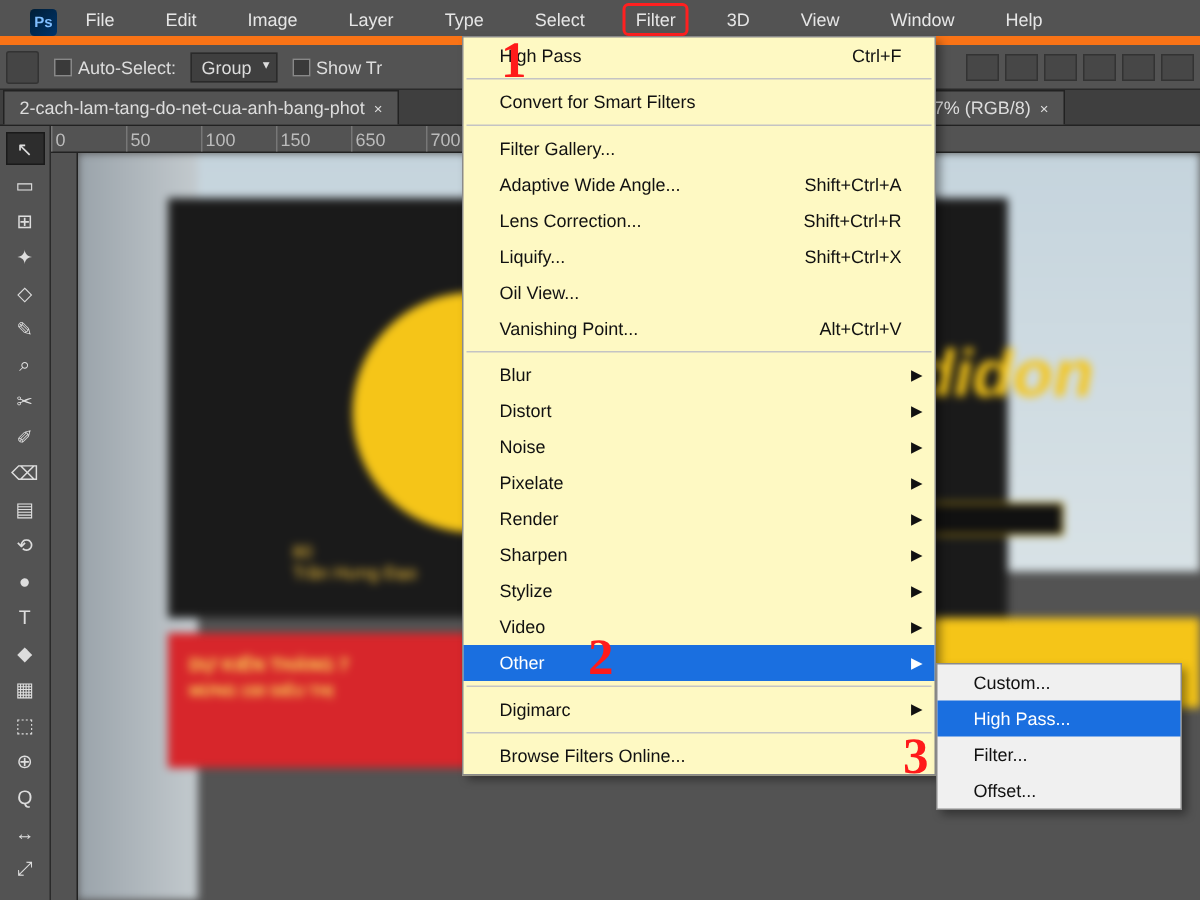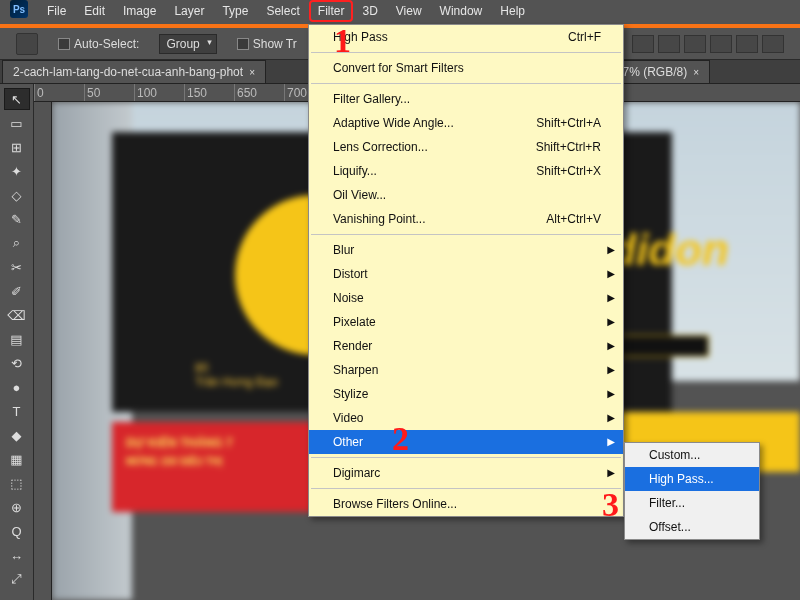--- a/index.html
+++ b/index.html
@@ -1,21 +1,21 @@
 <!DOCTYPE html>
 <html><head>
 <meta charset="utf-8">
 <style>
 *{margin:0;padding:0;box-sizing:border-box;font-family:"Segoe UI",Tahoma,sans-serif;font-size:12px;user-select:none}
 body{width:800px;height:600px;background:#535353;overflow:hidden;position:relative}
-.menubar{height:24px;background:#535353;display:flex;align-items:flex-start;padding:0 10px;color:#e6e6e6}
+.menubar{height:24px;background:#535353;display:flex;align-items:flex-end;padding:0 20px;color:#e6e6e6}
 .ps-logo{width:18px;height:18px;background:linear-gradient(135deg,#001e36,#00346b);border-radius:3px;display:flex;align-items:center;justify-content:center;color:#7fbeff;font-weight:bold;font-size:10px;margin-right:10px}
 .menubar .mi{padding:4px 9px;cursor:default}
 .menubar .mi.hl{border:2px solid #ff2020;border-radius:4px;padding:2px 7px}
-.optbar{height:36px;background:#535353;border-top:4px solid #f97316;border-bottom:1px solid #2a2a2a;display:flex;align-items:center;padding:0 16px;gap:20px;color:#ddd}
+.optbar{height:36px;background:#535353;border-top:6px solid #f97316;border-bottom:1px solid #2a2a2a;display:flex;align-items:center;padding:0 4px;gap:10px;color:#ddd}
 .opt-icon{width:22px;height:22px;border:1px solid #333;background:#454545;border-radius:2px}
 .chk{display:flex;align-items:center;gap:4px}
 .chk .box{width:12px;height:12px;border:1px solid #888;background:#3a3a3a}
 .sel{background:#3f3f3f;border:1px solid #2a2a2a;padding:2px 16px 2px 6px;position:relative;color:#ddd}
 .sel:after{content:"▾";position:absolute;right:4px;top:2px;font-size:9px}
 .optright{margin-left:auto;display:flex;gap:4px}
 .optright .b{width:22px;height:18px;background:#474747;border:1px solid #333}
 .tabbar{height:24px;background:#3f3f3f;border-bottom:1px solid #222;display:flex;align-items:flex-end}
 .tab{background:#535353;color:#ddd;padding:4px 10px;border:1px solid #222;border-bottom:none;margin-left:2px;max-width:320px;white-space:nowrap;overflow:hidden;font-size:11px}
 .tab .x{margin-left:6px;font-size:10px}
@@ -36,30 +36,30 @@
 .subY{position:absolute;right:-40px;top:200px;width:140px;height:22px;background:#111;border:1px solid #f5c518}
 .addr{position:absolute;left:80px;bottom:20px;color:#f3c23a;font-size:11px}
 .redb{position:absolute;left:60px;top:320px;width:300px;height:90px;background:#d7262b;color:#fde35a;padding:14px;font-weight:bold}
 .awnY{position:absolute;right:0;top:310px;width:180px;height:60px;background:#f5c518}
 .ddmenu{position:absolute;left:308px;top:24px;width:316px;background:#fef9c3;border:1px solid #8a8a8a;box-shadow:3px 3px 6px rgba(0,0,0,.4);z-index:50}
 .dd-row{display:flex;justify-content:space-between;padding:5px 22px 5px 24px;color:#111;position:relative}
 .dd-row.hov{background:#1a6fe0;color:#fff}
 .dd-row .arr{position:absolute;right:8px;top:6px;font-size:10px}
 .dd-sep{height:1px;background:#c4c4c4;margin:3px 2px}
 .outline{position:absolute;border:2px solid #ff1a1a;border-radius:5px;pointer-events:none}
-.submenu{position:absolute;left:624px;top:442px;width:136px;background:#f0f0f0;border:1px solid #8a8a8a;box-shadow:3px 3px 6px rgba(0,0,0,.4);z-index:60}
+.submenu{position:absolute;left:624px;top:442px;width:164px;background:#f0f0f0;border:1px solid #8a8a8a;box-shadow:3px 3px 6px rgba(0,0,0,.4);z-index:60}
 .submenu .dd-row.selhl{background:#1a6fe0;color:#fff}
 .callout{position:absolute;font-family:"Comic Sans MS",cursive;font-size:34px;font-weight:bold;color:#ff1a1a;z-index:70;pointer-events:none}
 </style>
 </head>
 <body>
 
 <div class="menubar">
   <div class="ps-logo">Ps</div>
-  <div id="menus" style="display: flex;">
+  <div id="menus" style="display: flex; gap: 16px;">
       <div class="mi">File</div>
       <div class="mi">Edit</div>
       <div class="mi">Image</div>
       <div class="mi">Layer</div>
       <div class="mi">Type</div>
       <div class="mi">Select</div>
       <div class="mi hl">Filter</div>
       <div class="mi">3D</div>
       <div class="mi">View</div>
       <div class="mi">Window</div>

